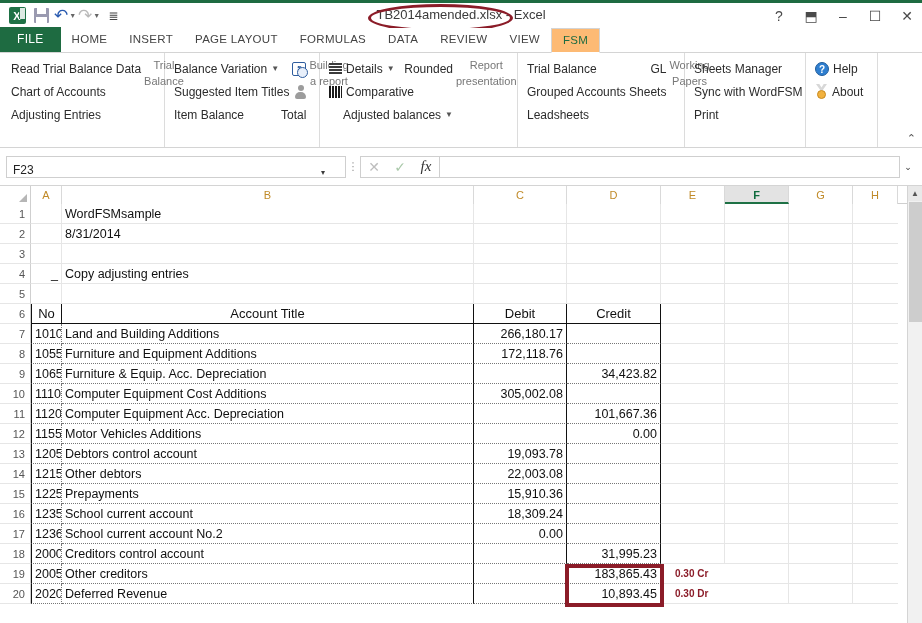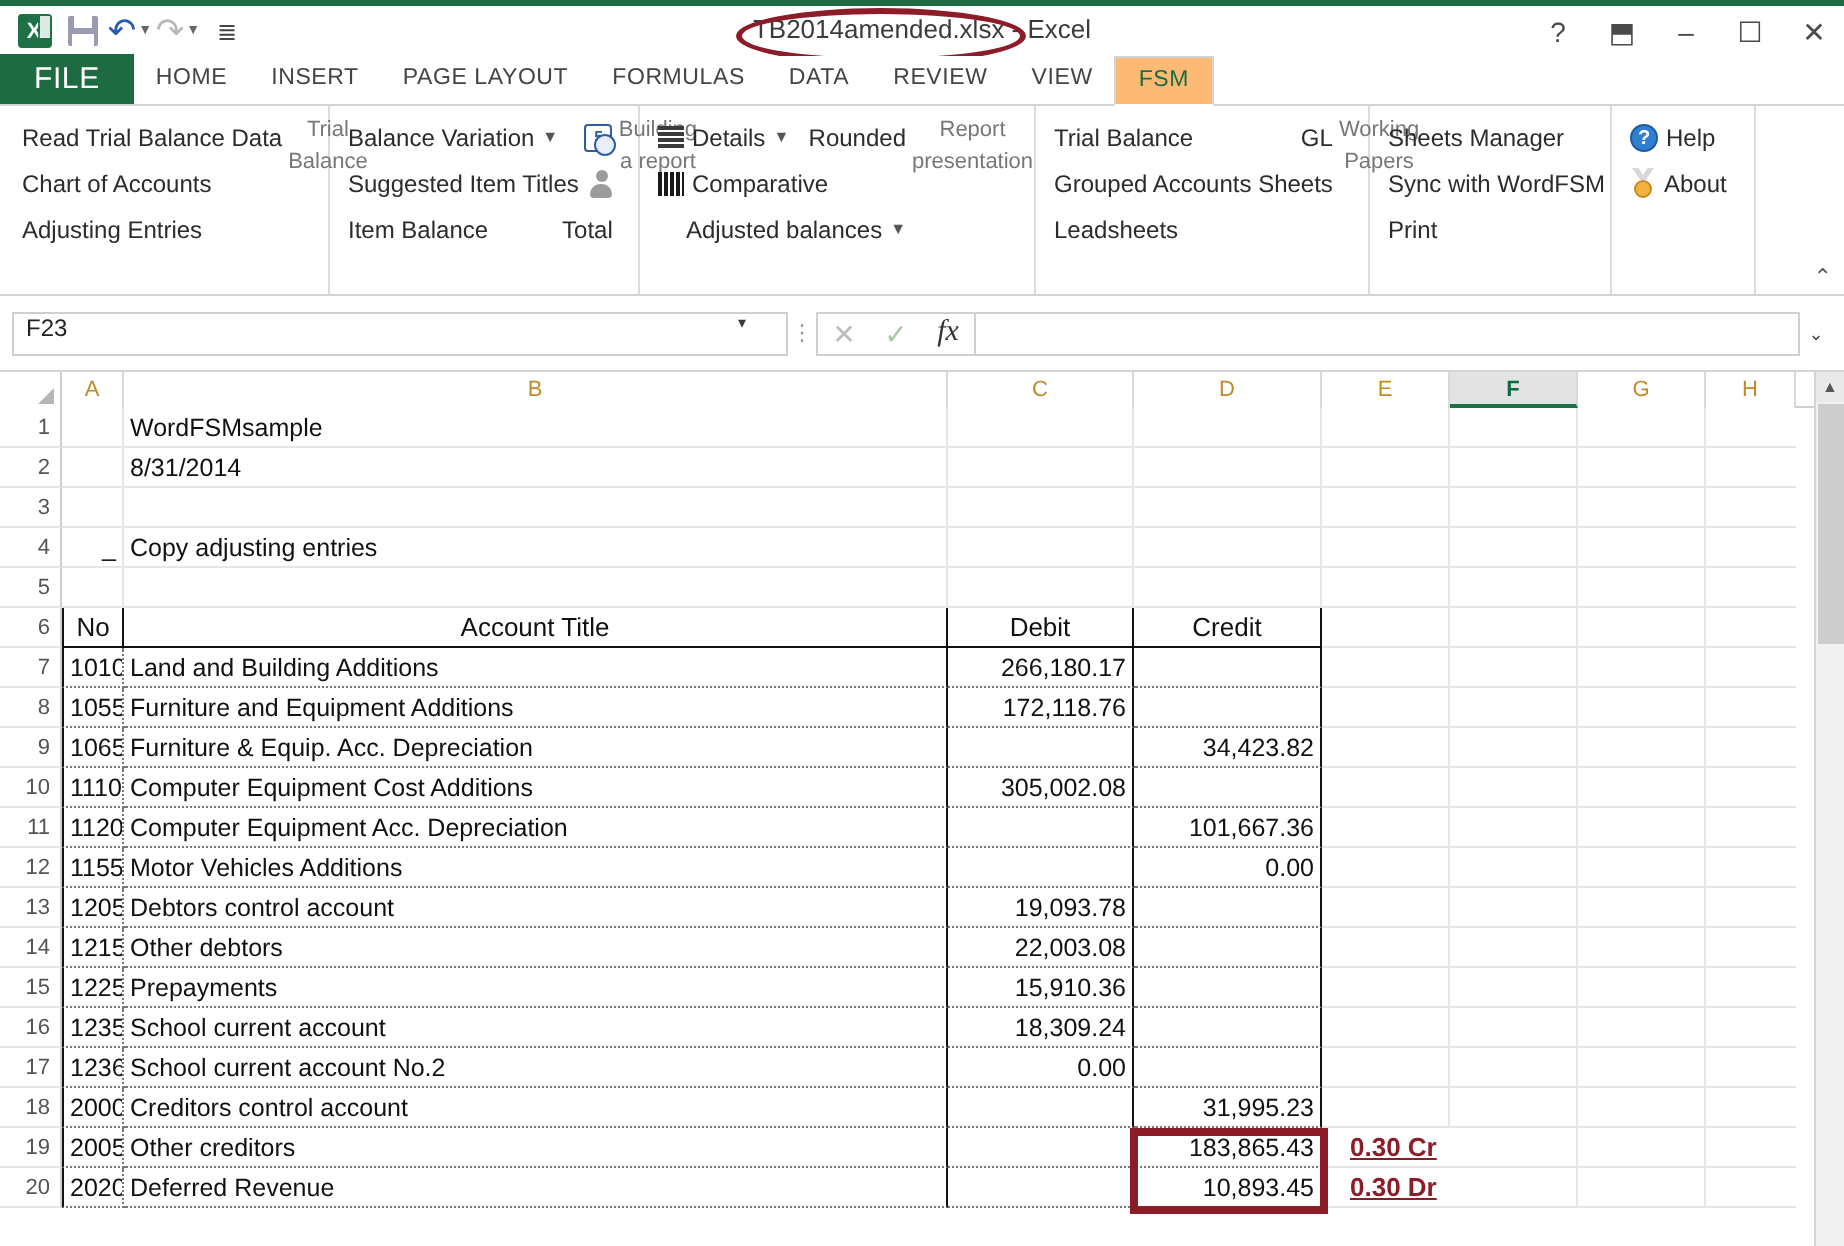--- a/index.html
+++ b/index.html
@@ -68,21 +68,21 @@
   .tabbar {
     position: relative; height: 25px; width: 922px;
     border-bottom: 1px solid #d4d4d4; background: #fff;
     display: flex; align-items: flex-end;
   }
   .tab {
     font-size: 11.5px; letter-spacing: .3px; color: #444;
     padding: 4px 11px 5px 11px; height: 25px;
     display: flex; align-items: center;
   }
-  .tab.file { background: #1e6b41; color: #fff; font-size: 15px; padding: 4px 17px 5px 17px; height:25px;}
+  .tab.file { background: #1e6b41; color: #fff; font-size: 12px; padding: 4px 17px 5px 17px; height:25px;}
   .tab.active {
     background: #fdba74; color: #1e6b41;
     border: 1px solid #d4d4d4; border-bottom: 1px solid #fff;
     margin-bottom: -1px;
   }
 
   
   .ribbon {
     position: relative; width: 922px; height: 95px;
     background: #fff; border-bottom: 1px solid #d4d4d4;
@@ -132,22 +132,22 @@
   .ribbon-collapse { position: absolute; right: 6px; bottom: 2px; font-size: 11px; color: #555; }
 
   
   .fbar {
     position: relative; width: 922px; height: 38px;
     background: #fff; display: flex; align-items: center;
     padding: 0 6px; gap: 0;
     border-bottom: 1px solid #d4d4d4;
   }
   .namebox {
-    width: 388px; height: 22px; border: 1px solid #cfcfcf; background: #fff;
-    display: flex; align-items: flex-start; justify-content: space-between;
+    width: 340px; height: 22px; border: 1px solid #cfcfcf; background: #fff;
+    display: flex; align-items: flex-end; justify-content: space-between;
     padding: 0 20px 0 6px; font-size: 12px; color: #222;
   }
   .namebox .caret { font-size: 8px; color: #3a3a3a; }
   .grip { width: 14px; text-align:center; color:#9a9a9a; font-size: 11px; letter-spacing:0; }
   .fbtns { display:flex; align-items:center; height:22px; border:1px solid #cfcfcf; border-right:none; background:#fff;}
   .fbtn { width: 26px; height: 20px; display:flex;align-items:center;justify-content:center;
           font-size: 14px; color: #bdbdbd; }
   .fbtn.fx { color:#333; font-style: italic; font-family:"Liberation Serif", serif; font-size: 15px;}
   .fbtn.check { color:#a9c8a9; }
   .finput { flex:1; height:22px; border:1px solid #cfcfcf; background:#fff; display:flex; align-items:center;
@@ -194,21 +194,21 @@
   .datarow .cA { border-right: 1px dotted #777; border-bottom: 1px dotted #777; }
   .datarow .cB { border-right: 1px solid #111; border-bottom: 1px dotted #777; }
   .datarow .cC { border-right: 1px solid #111; border-bottom: 1px dotted #777; }
   .datarow .cD { border-right: 1px solid #111; border-bottom: 1px dotted #777; }
   .datarow .cA { border-left: 1px solid #111; }
   .hdr .cA { border-left: 1px solid #111; border-right:1px solid #111;}
   .hdr .cB { border-right: 1px solid #111; }
   .hdr .cC { border-right: 1px solid #111; }
   .hdr .cD { border-right: 1px solid #111; }
 
-  .annot { color: #8b1c28; font-weight: bold; font-size: 13px; padding-left: 14px; text-decoration: underline; }
+  .annot { color: #8b1c28; font-weight: bold; font-size: 10px; padding-left: 14px; }
 
   .redbox {
     position: absolute; border: 4px solid #8b1c28;
     pointer-events: none;
   }
 
   
   .vscroll { position: absolute; right: 0; top: 0; width: 15px; bottom: 0; background: #f1f1f1; border-left:1px solid #d4d4d4;}
   .vs-up { height: 15px; display:flex;align-items:center;justify-content:center; font-size:8px; color:#555; background:#e9e9e9;}
   .vs-thumb { position:absolute; top:16px; left:1px; width:13px; height:120px; background:#cdcdcd; }

